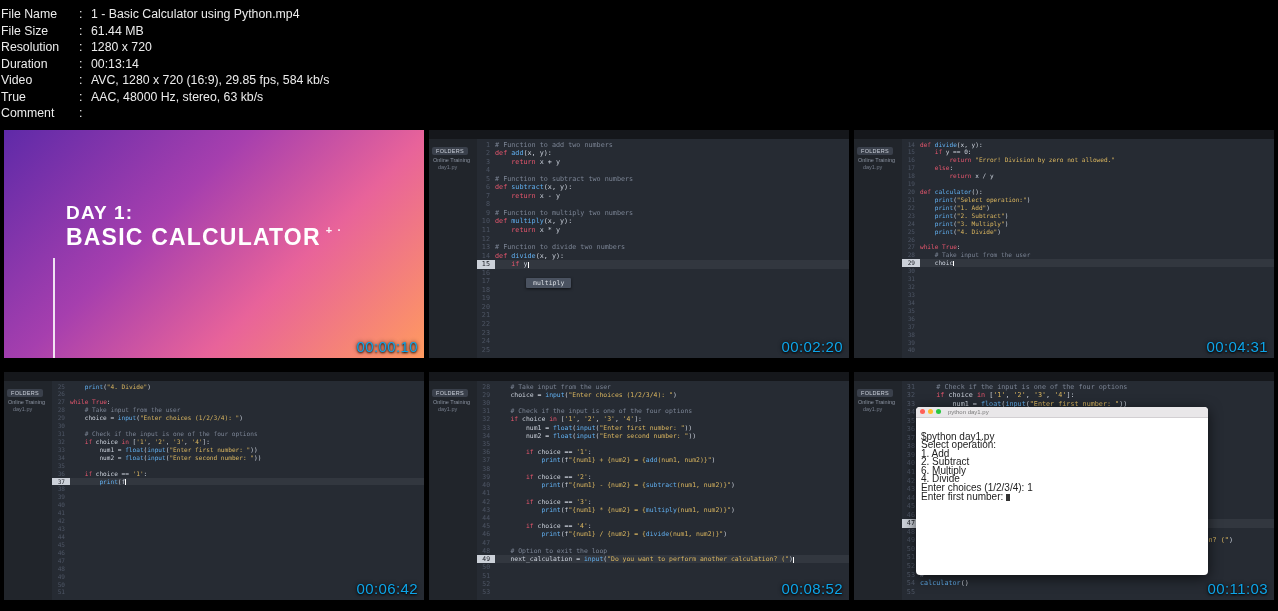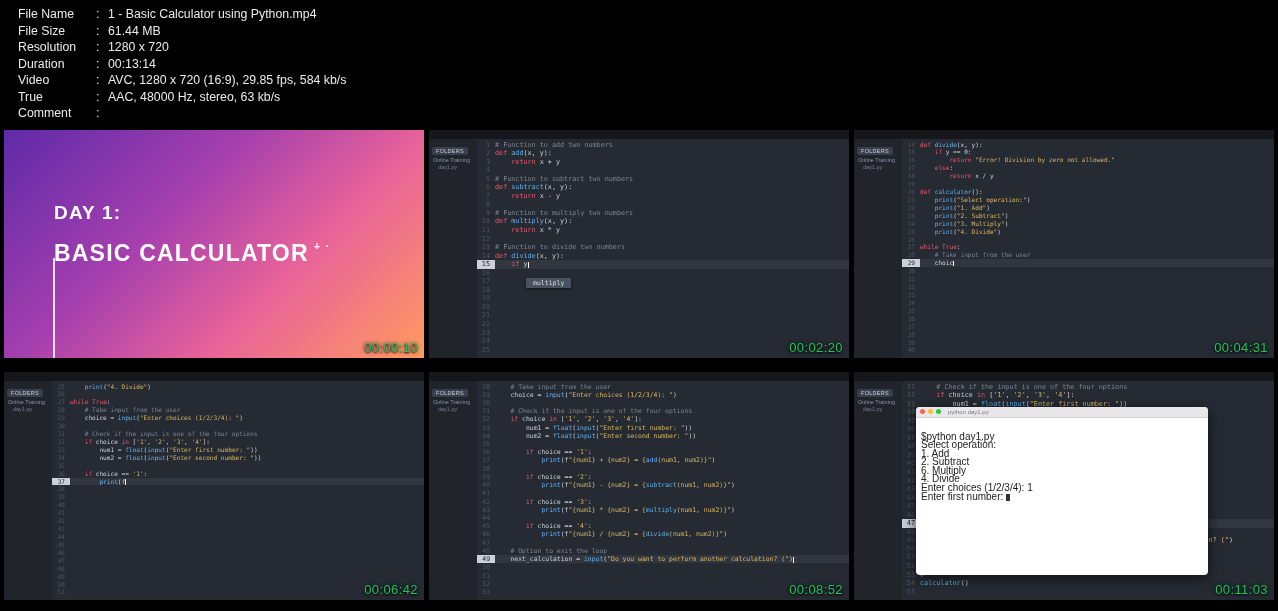--- a/index.html
+++ b/index.html
@@ -1,37 +1,37 @@
 <!DOCTYPE html>
 <html style="--slide1: #5f2aa8; --slide2: #a63fae; --slide3: #e8639a; --slide4: #ff9a5f; --editorbg: #262b33; --sidebar: #21252b; --titlebar: #15171b; --gutter: #4d5564; --code: #c9cfd9; --comment: #7b8494; --keyword: #e5566d; --func: #61afef; --string: #d9b55f;"><head>
 <meta charset="utf-8">
 <style>
   *{margin:0;padding:0;box-sizing:border-box}
   html,body{background:#000}
   body{width:1278px;height:611px;overflow:hidden;position:relative;font-family:"Liberation Sans",sans-serif}
 
   
-  .file-info{padding:6px 0 4px 18px}
+  .file-info{padding:6px 0 4px 1px}
   .meta-row{display:flex;font-size:12.3px;line-height:16.5px;color:#ececec}
   .meta-label{width:78px;flex:none}
   .meta-colon{width:12px;flex:none}
   .meta-value{white-space:pre}
 
   
   .grid{display:grid;grid-template-columns:repeat(3,420px);column-gap:5px;row-gap:14px;padding:4px 4px 0}
   .thumb{position:relative;width:420px;height:228px;overflow:hidden;background:#14161a}
-  .timestamp{position:absolute;right:6px;bottom:3px;color:#22c55e;font-size:13px;letter-spacing:.4px;
+  .timestamp{position:absolute;right:6px;bottom:3px;color:#0ea5e9;font-size:15px;letter-spacing:.4px;
              text-shadow:0 1px 2px rgba(0,0,0,.95),0 0 4px rgba(0,0,0,.8)}
 
   
   .slide-bg{position:absolute;inset:0;
     background:linear-gradient(135deg,var(--slide1) 0%,var(--slide2) 38%,var(--slide3) 66%,var(--slide4) 100%)}
-  .slide-text{position:absolute;left:50px;top:72px;color:#fff}
+  .slide-text{position:absolute;left:62px;top:72px;color:#fff}
   .slide-line1{font-size:19px;font-weight:bold;letter-spacing:1.2px}
-  .slide-line2{font-size:23px;font-weight:bold;letter-spacing:1.2px;margin-top:16px}
+  .slide-line2{font-size:23px;font-weight:bold;letter-spacing:1.2px;margin-top:0}
   .slide-deco{font-size:11px;vertical-align:top;margin-left:5px;font-weight:bold;opacity:.95}
   .slide-vline{position:absolute;left:49px;top:128px;width:1.5px;height:100px;background:rgba(255,255,255,.85)}
 
   
   .editor{background:var(--editorbg)}
   .win-titlebar{height:9px;background:var(--titlebar)}
   .win-body{position:relative;display:flex;height:219px}
   .sidebar{width:48px;flex:none;background:var(--sidebar);color:#8b93a1;overflow:hidden}
   .sidebar-tab{display:inline-block;margin:2px 0 2px 3px;background:#3a404b;color:#c9ced8;
                padding:1px 4px;border-radius:2px;font-size:5.5px;letter-spacing:.3px}

